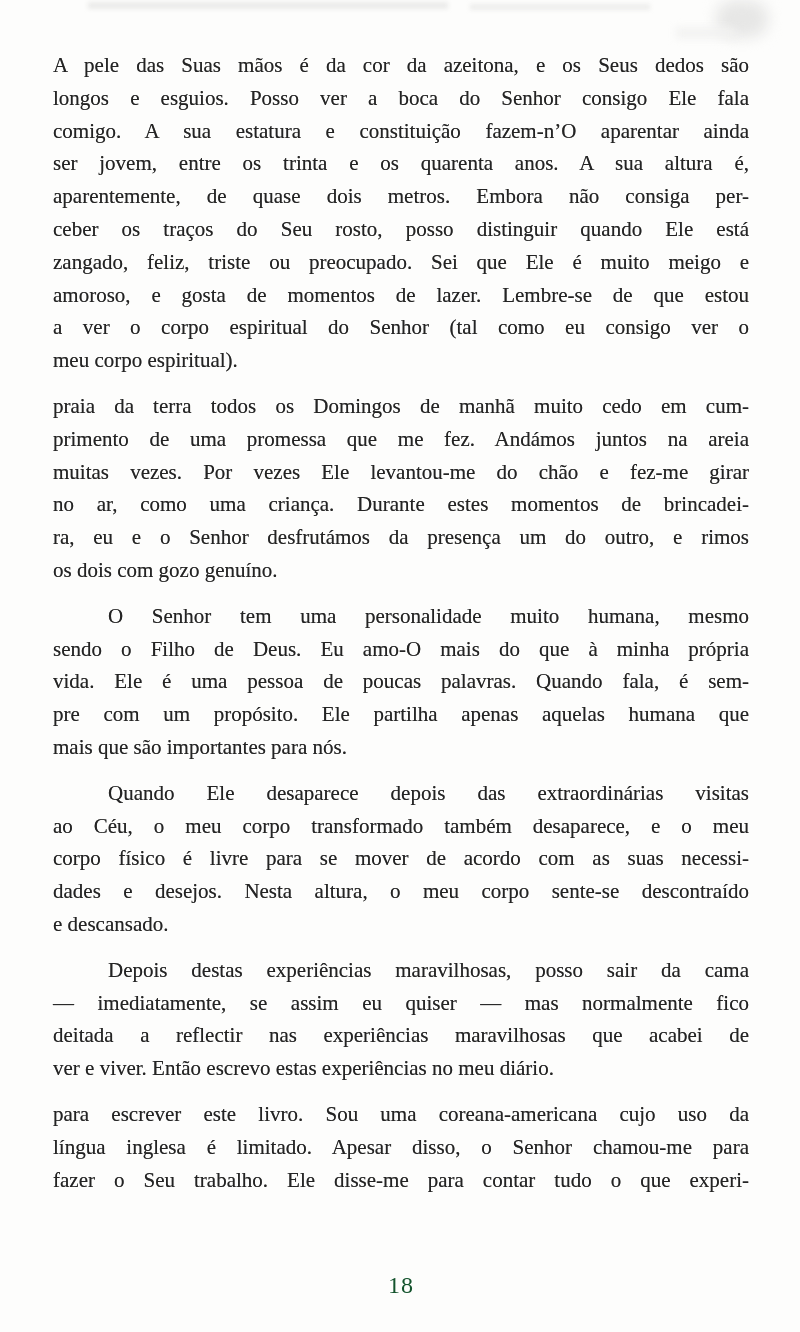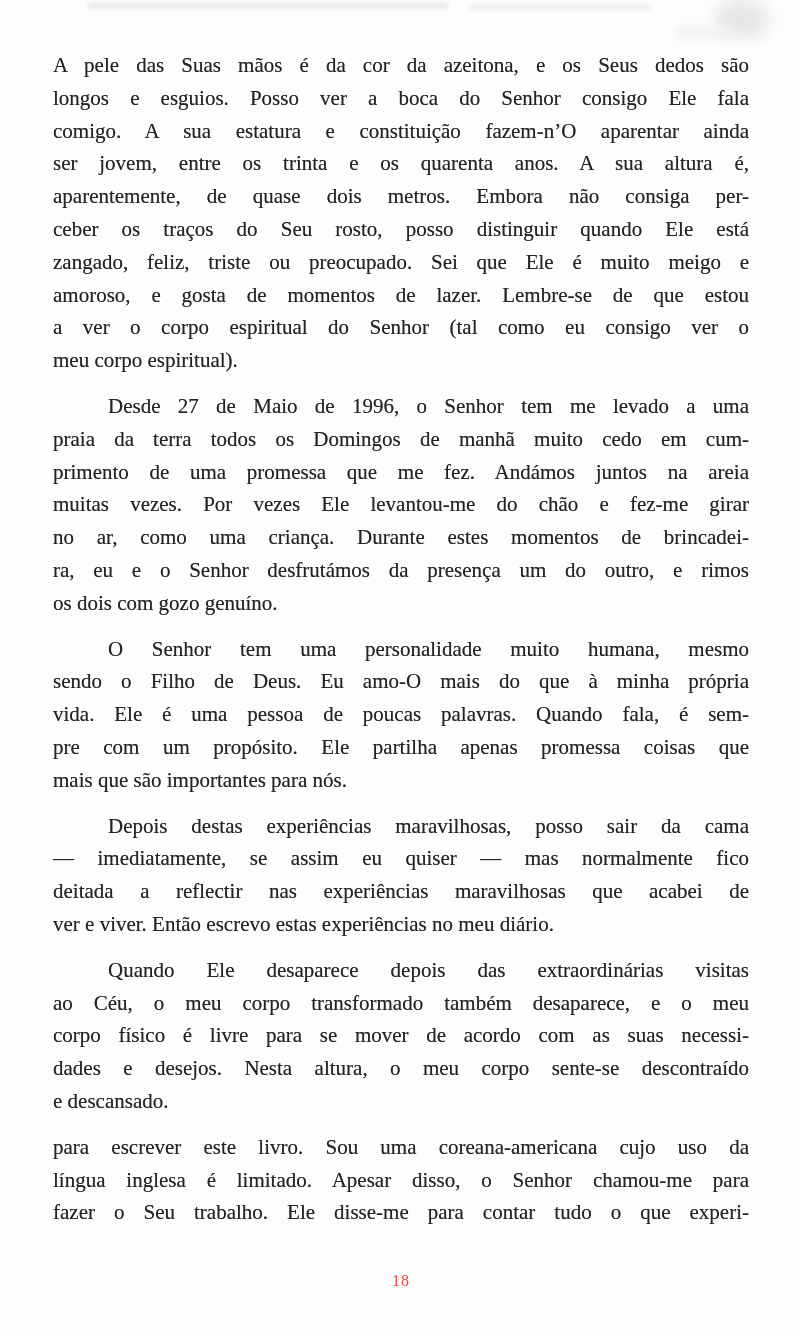--- a/index.html
+++ b/index.html
@@ -34,22 +34,22 @@
     white-space: normal;
   }
   .line.last { text-align-last: left; }
   .para.indent .line.first { text-indent: 55px; }
   .page-number {
     position: absolute;
     left: 40px;
     top: 1272px;
     width: 722px;
     text-align: center;
-    font-size: 16px;
-    color: #ef4444;
+    font-size: 24px;
+    color: #14532d;
     text-shadow: none;
     letter-spacing: 1px;
   }
   
   .artifact { position: absolute; pointer-events: none; }
   .artifact-1 { left: 88px; top: 2px; width: 360px; height: 7px; background: #ebebea; filter: blur(2px); }
   .artifact-2 { left: 470px; top: 4px; width: 180px; height: 6px; background: #ededec; filter: blur(2px); }
   .artifact-3 { left: 716px; top: 0px; width: 52px; height: 38px; background: #e7e7e6; filter: blur(7px); border-radius: 40%; }
   .artifact-4 { left: 676px; top: 28px; width: 60px; height: 10px; background: #f1f1f0; filter: blur(4px); }
 </style>
@@ -69,47 +69,46 @@
         <div class="line">comigo. A sua estatura e constituição fazem-n’O aparentar ainda</div>
         <div class="line">ser jovem, entre os trinta e os quarenta anos. A sua altura é,</div>
         <div class="line">aparentemente, de quase dois metros. Embora não consiga per-</div>
         <div class="line">ceber os traços do Seu rosto, posso distinguir quando Ele está</div>
         <div class="line">zangado, feliz, triste ou preocupado. Sei que Ele é muito meigo e</div>
         <div class="line">amoroso, e gosta de momentos de lazer. Lembre-se de que estou</div>
         <div class="line">a ver o corpo espiritual do Senhor (tal como eu consigo ver o</div>
         <div class="line last">meu corpo espiritual).</div>
       </div>
       <div class="para indent">
-        <div class="line first">Desde 27 de Maio de 1996, o Senhor tem me levado a uma</div>
         <div class="line">praia da terra todos os Domingos de manhã muito cedo em cum-</div>
         <div class="line">primento de uma promessa que me fez. Andámos juntos na areia</div>
         <div class="line">muitas vezes. Por vezes Ele levantou-me do chão e fez-me girar</div>
         <div class="line">no ar, como uma criança. Durante estes momentos de brincadei-</div>
         <div class="line">ra, eu e o Senhor desfrutámos da presença um do outro, e rimos</div>
         <div class="line last">os dois com gozo genuíno.</div>
       </div>
       <div class="para indent">
         <div class="line first">O Senhor tem uma personalidade muito humana, mesmo</div>
         <div class="line">sendo o Filho de Deus. Eu amo-O mais do que à minha própria</div>
         <div class="line">vida. Ele é uma pessoa de poucas palavras. Quando fala, é sem-</div>
-        <div class="line">pre com um propósito. Ele partilha apenas promessa coisas que</div>
+        <div class="line">pre com um propósito. Ele partilha apenas aquelas humana que</div>
         <div class="line last">mais que são importantes para nós.</div>
-      </div>
-      <div class="para indent">
-        <div class="line first">Depois destas experiências maravilhosas, posso sair da cama</div>
-        <div class="line">— imediatamente, se assim eu quiser — mas normalmente fico</div>
-        <div class="line">deitada a reflectir nas experiências maravilhosas que acabei de</div>
-        <div class="line last">ver e viver. Então escrevo estas experiências no meu diário.</div>
       </div>
       <div class="para indent">
         <div class="line first">Quando Ele desaparece depois das extraordinárias visitas</div>
         <div class="line">ao Céu, o meu corpo transformado também desaparece, e o meu</div>
         <div class="line">corpo físico é livre para se mover de acordo com as suas necessi-</div>
         <div class="line">dades e desejos. Nesta altura, o meu corpo sente-se descontraído</div>
         <div class="line last">e descansado.</div>
+      </div>
+      <div class="para indent">
+        <div class="line first">Depois destas experiências maravilhosas, posso sair da cama</div>
+        <div class="line">— imediatamente, se assim eu quiser — mas normalmente fico</div>
+        <div class="line">deitada a reflectir nas experiências maravilhosas que acabei de</div>
+        <div class="line last">ver e viver. Então escrevo estas experiências no meu diário.</div>
       </div>
       <div class="para indent">
         <div class="line">para escrever este livro. Sou uma coreana-americana cujo uso da</div>
         <div class="line">língua inglesa é limitado. Apesar disso, o Senhor chamou-me para</div>
         <div class="line">fazer o Seu trabalho. Ele disse-me para contar tudo o que experi-</div>
       </div>
     </div>
 
   <div class="page-number">18</div>
 </div>

